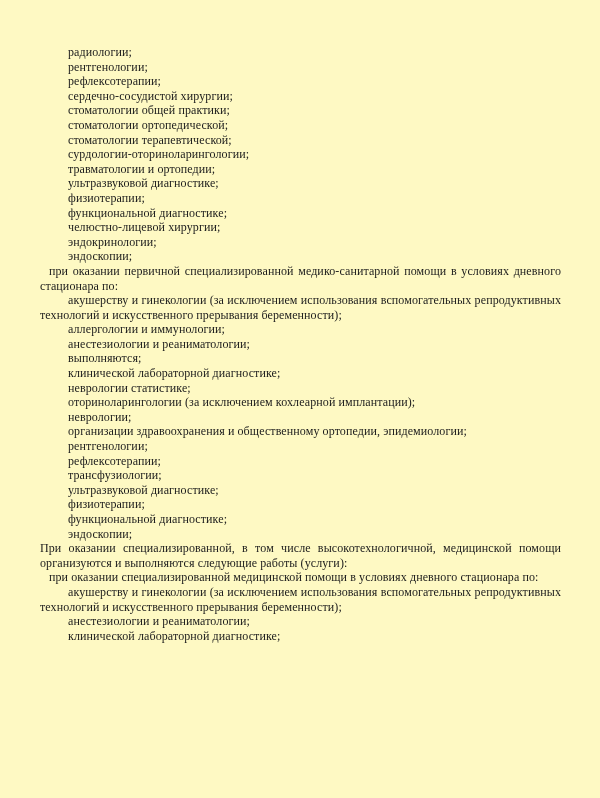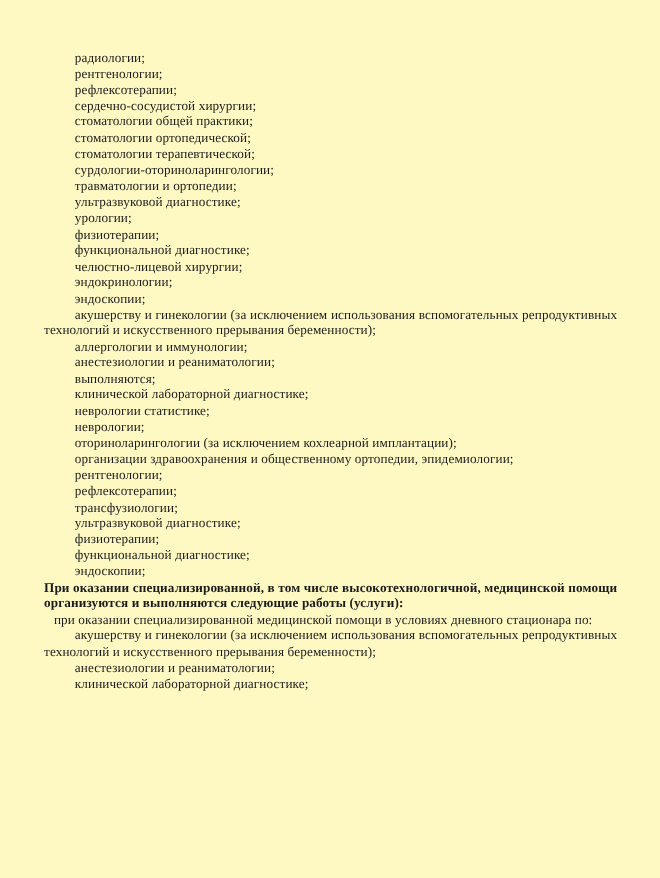--- a/index.html
+++ b/index.html
@@ -36,52 +36,51 @@
     padding: 0;
   }
   p.indent-item {
     text-indent: 28px;
   }
   p.indent-sub {
     text-indent: 9px;
   }
   p.indent-flush {
     text-indent: 0;
-    font-weight: bold;
   }
 </style>
 </head>
 <body>
 
 <div class="page" style="background: #fef9c3;">
   <div class="text-block" style="color: rgb(27, 27, 27);">
       <p class="indent-item">радиологии;</p>
       <p class="indent-item">рентгенологии;</p>
       <p class="indent-item">рефлексотерапии;</p>
       <p class="indent-item">сердечно-сосудистой хирургии;</p>
       <p class="indent-item">стоматологии общей практики;</p>
       <p class="indent-item">стоматологии ортопедической;</p>
       <p class="indent-item">стоматологии терапевтической;</p>
       <p class="indent-item">сурдологии-оториноларингологии;</p>
       <p class="indent-item">травматологии и ортопедии;</p>
       <p class="indent-item">ультразвуковой диагностике;</p>
-      <p class="indent-item">урологии;</p>
       <p class="indent-item">физиотерапии;</p>
       <p class="indent-item">функциональной диагностике;</p>
       <p class="indent-item">челюстно-лицевой хирургии;</p>
       <p class="indent-item">эндокринологии;</p>
       <p class="indent-item">эндоскопии;</p>
+      <p class="indent-sub">при оказании первичной специализированной медико-санитарной помощи в условиях дневного стационара по:</p>
       <p class="indent-item">акушерству и гинекологии (за исключением использования вспомогательных репродуктивных технологий и искусственного прерывания беременности);</p>
       <p class="indent-item">аллергологии и иммунологии;</p>
       <p class="indent-item">анестезиологии и реаниматологии;</p>
       <p class="indent-item">выполняются;</p>
       <p class="indent-item">клинической лабораторной диагностике;</p>
       <p class="indent-item">неврологии статистике;</p>
+      <p class="indent-item">оториноларингологии (за исключением кохлеарной имплантации);</p>
       <p class="indent-item">неврологии;</p>
-      <p class="indent-item">оториноларингологии (за исключением кохлеарной имплантации);</p>
       <p class="indent-item">организации здравоохранения и общественному ортопедии, эпидемиологии;</p>
       <p class="indent-item">рентгенологии;</p>
       <p class="indent-item">рефлексотерапии;</p>
       <p class="indent-item">трансфузиологии;</p>
       <p class="indent-item">ультразвуковой диагностике;</p>
       <p class="indent-item">физиотерапии;</p>
       <p class="indent-item">функциональной диагностике;</p>
       <p class="indent-item">эндоскопии;</p>
       <p class="indent-flush">При оказании специализированной, в том числе высокотехнологичной, медицинской помощи организуются и выполняются следующие работы (услуги):</p>
       <p class="indent-sub">при оказании специализированной медицинской помощи в условиях дневного стационара по:</p>

